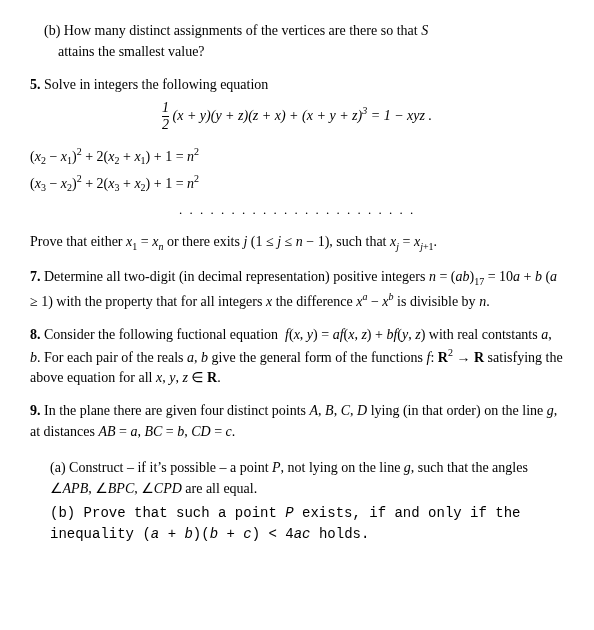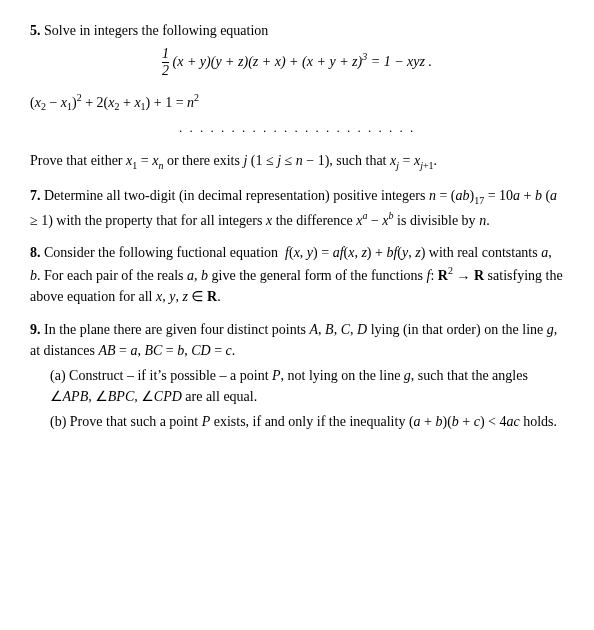--- a/index.html
+++ b/index.html
@@ -30,21 +30,21 @@
       margin: 3px 0;
     }
     .dotted-line {
       text-align: center;
       letter-spacing: 2px;
       margin: 4px 0;
       font-size: 13px;
     }
     .sub-problem {
       margin-left: 20px;
-      margin-top: 4px;
+      margin-top: 15px;
     }
     sup {
       font-size: 10px;
       vertical-align: super;
     }
     sub {
       font-size: 10px;
       vertical-align: sub;
     }
     .frac {
@@ -65,38 +65,47 @@
     }
     p {
       margin-bottom: 4px;
     }
   </style>
 </head>
 <body>
 
 <div>
 
+  <div class="problem">
+    <p>
+      &nbsp;&nbsp;&nbsp;&nbsp;(b) How many distinct assignments of the vertices are there so that <em>S</em>
+      <br>&nbsp;&nbsp;&nbsp;&nbsp;&nbsp;&nbsp;&nbsp;&nbsp;attains the smallest value?
+    </p>
+  </div>
 
   <div class="problem">
     <p>
       <strong>5.</strong>
       Solve in integers the following equation
     </p>
     <div class="math-display">
       <span class="frac">
         <span class="top">1</span>
         <span class="bottom">2</span>
       </span>
       (<em>x</em> + <em>y</em>)(<em>y</em> + <em>z</em>)(<em>z</em> + <em>x</em>) + (<em>x</em> + <em>y</em> + <em>z</em>)<sup>3</sup> = 1 − <em>xyz</em> .
     </div>
   </div>
 
   <div class="problem">
     <div class="math-display-left">
       (<em>x</em><sub>2</sub> − <em>x</em><sub>1</sub>)<sup>2</sup> + 2(<em>x</em><sub>2</sub> + <em>x</em><sub>1</sub>) + 1 = <em>n</em><sup>2</sup>
+    </div>
+    <div class="math-display-left">
+      (<em>x</em><sub>3</sub> − <em>x</em><sub>2</sub>)<sup>2</sup> + 2(<em>x</em><sub>3</sub> + <em>x</em><sub>2</sub>) + 1 = <em>n</em><sup>2</sup>
     </div>
     <div class="dotted-line">
       . . . . . . . . . . . . . . . . . . . . . . .
     </div>
     <p style="margin-top:12px;">
       Prove that either <em>x</em><sub>1</sub> = <em>x</em><sub><em>n</em></sub> or there exits <em>j</em> (1 ≤ <em>j</em> ≤ <em>n</em> − 1), such that
       <em>x</em><sub><em>j</em></sub> = <em>x</em><sub><em>j</em>+1</sub>.
     </p>
   </div>
 
@@ -124,21 +133,21 @@
       <strong>9.</strong>
       In the plane there are given four distinct points <em>A</em>, <em>B</em>, <em>C</em>, <em>D</em> lying (in
       that order) on the line <em>g</em>, at distances <em>AB</em> = <em>a</em>, <em>BC</em> = <em>b</em>, <em>CD</em> = <em>c</em>.
     </p>
     <div class="sub-problem">
       <p>
         (a) Construct – if it’s possible – a point <em>P</em>, not lying on the line <em>g</em>, such
         that the angles ∠<em>APB</em>, ∠<em>BPC</em>, ∠<em>CPD</em> are all equal.
       </p>
     </div>
-    <div class="sub-problem" style="margin-top:0;">
+    <div class="sub-problem" style="margin-top:0;font-family:Liberation Mono, monospace;">
       <p>
         (b) Prove that such a point <em>P</em> exists, if and only if the inequality (<em>a</em> +
         <em>b</em>)(<em>b</em> + <em>c</em>) &lt; 4<em>ac</em> holds.
       </p>
     </div>
   </div>
 
 </div>
 
 </body></html>

